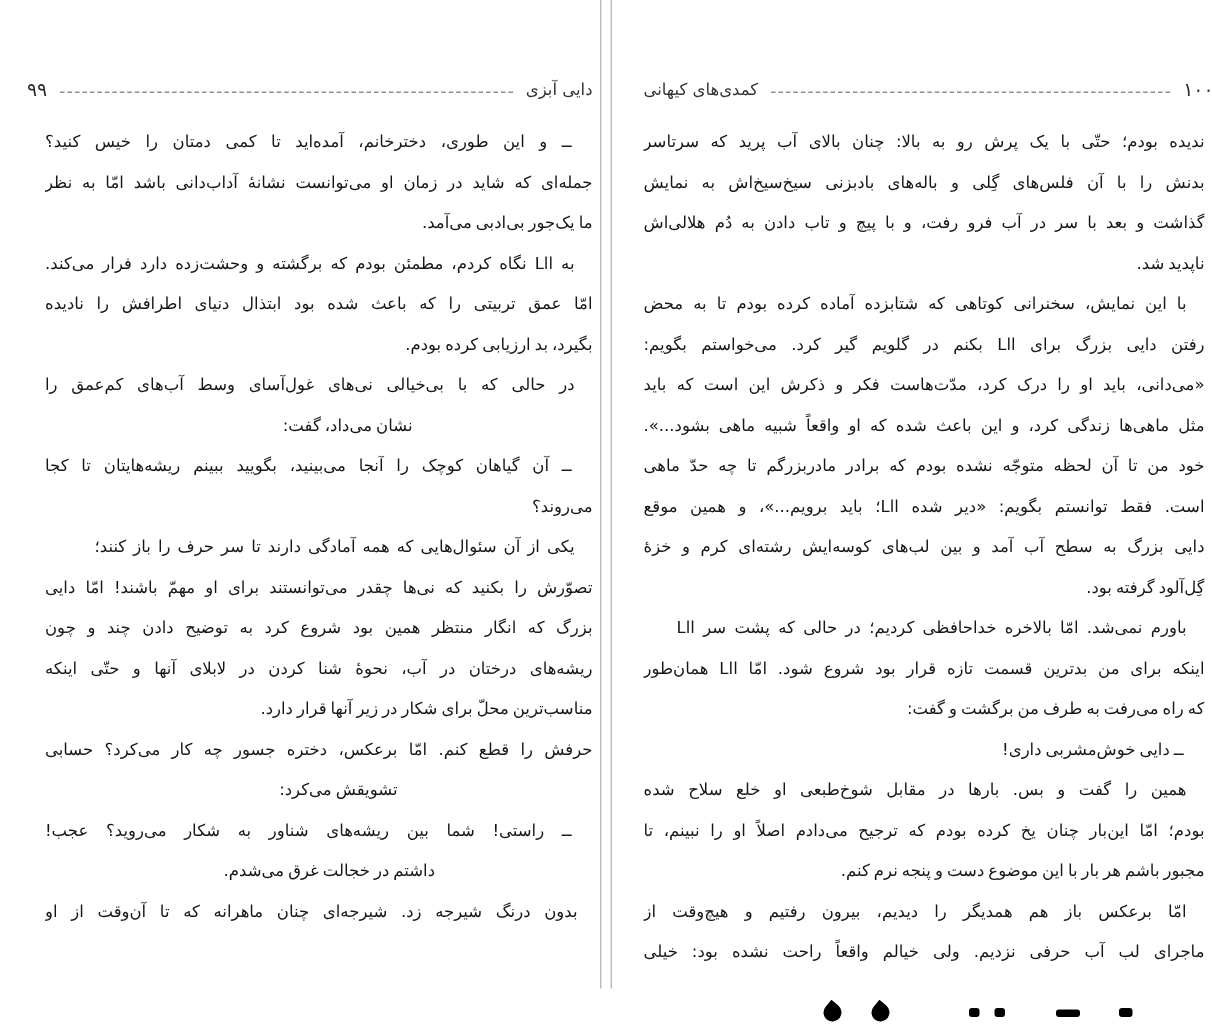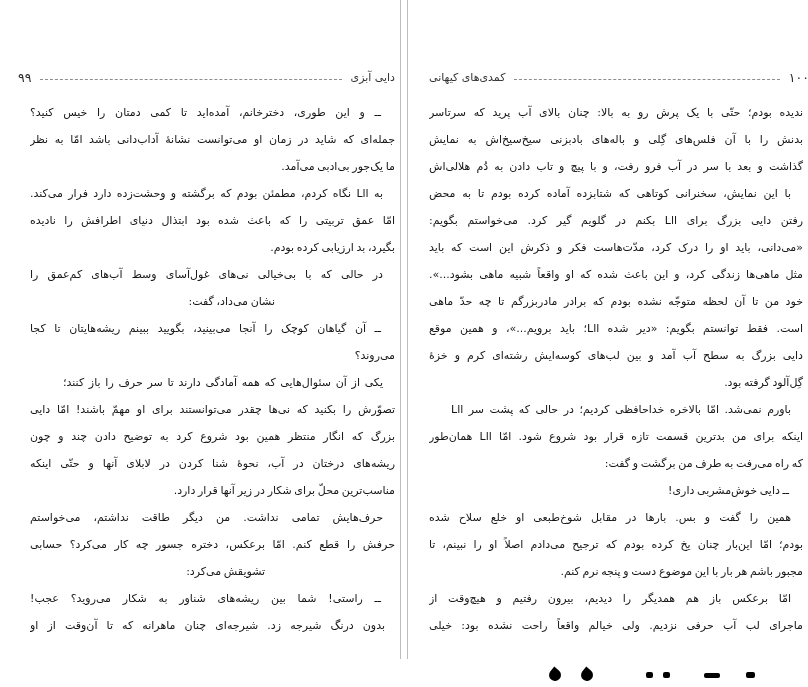--- a/index.html
+++ b/index.html
@@ -12,21 +12,21 @@
 
   .gutter-line { position:absolute; top:0; width:1px; height:659px; background:#bdbdbd; }
   #gutter-a { left:400px; }
   #gutter-b { left:407px; }
 
   .page { position:absolute; top:0; height:687px; background:#ffffff; }
   .page-left  { left:0;   width:400px; }
   .page-right { left:416px; width:400px; }
 
   .page-header {
-    display:flex; align-items:center; margin-top:70px; height:16px;
+    display:flex; align-items:center; margin-top:52px; height:16px;
     color:#2a2a2a; direction:ltr;text-align:center;
   }
   .page-left  .page-header { margin-left:18px; margin-right:5px; }
   .page-right .page-header { margin-left:13px; margin-right:7px; }
   .pagenum { font-size:12.5px; line-height:16px; }
   .hdr-rule { flex:1; height:0; border-top:1px dashed #8d8d8d; margin:0 9px; position:relative; top:1px; }
   .runhead { font-size:11px; line-height:16px; color:#333; }
 
   .body-text {
     direction:rtl; margin-top:13px;
@@ -67,38 +67,39 @@
         <div class="line r">بگیرد، بد ارزیابی کرده بودم.</div>
         <div class="line j" style="padding-right: 12px;">در حالی که با بی‌خیالی نی‌های غول‌آسای وسط آب‌های کم‌عمق را</div>
         <div class="line r" style="padding-right: 120px;">نشان می‌داد، گفت:</div>
         <div class="line j" style="padding-right: 14px;">ــ آن گیاهان کوچک را آنجا می‌بینید، بگویید ببینم ریشه‌هایتان تا کجا</div>
         <div class="line r">می‌روند؟</div>
         <div class="line j" style="padding-right: 12px; margin-left: 33px;">یکی از آن سئوال‌هایی که همه آمادگی دارند تا سر حرف را باز کنند؛</div>
         <div class="line j">تصوّرش را بکنید که نی‌ها چقدر می‌توانستند برای او مهمّ باشند! امّا دایی</div>
         <div class="line j">بزرگ که انگار منتظر همین بود شروع کرد به توضیح دادن چند و چون</div>
         <div class="line j">ریشه‌های درختان در آب، نحوهٔ شنا کردن در لابلای آنها و حتّی اینکه</div>
         <div class="line r">مناسب‌ترین محلّ برای شکار در زیر آنها قرار دارد.</div>
-        <div class="line j" style="padding-right: 12px;">حرف‌هایش تمامی نداشت. من دیگر طاقت نداشتم، می‌خواستم</div>
         <div class="line j">حرفش را قطع کنم. امّا برعکس، دختره جسور چه کار می‌کرد؟ حسابی</div>
         <div class="line r" style="padding-right: 130px;">تشویقش می‌کرد:</div>
         <div class="line j" style="padding-right: 14px;">ــ راستی! شما بین ریشه‌های شناور به شکار می‌روید؟ عجب!</div>
+        <div class="line r" style="padding-right: 105px;">داشتم در خجالت غرق می‌شدم.</div>
         <div class="line j" style="padding-right: 10px;">بدون درنگ شیرجه زد. شیرجه‌ای چنان ماهرانه که تا آن‌وقت از او</div>
       </div>
   </section>
 
   <section class="page page-right">
     <header class="page-header">
       <span class="runhead">کمدی‌های کیهانی</span>
       <span class="hdr-rule"></span>
       <span class="pagenum">۱۰۰</span>
     </header>
     <div class="body-text" id="right-lines">
         <div class="line j">ندیده بودم؛ حتّی با یک پرش رو به بالا: چنان بالای آب پرید که سرتاسر</div>
         <div class="line j">بدنش را با آن فلس‌های گِلی و باله‌های بادبزنی سیخ‌سیخ‌اش به نمایش</div>
         <div class="line j">گذاشت و بعد با سر در آب فرو رفت، و با پیچ و تاب دادن به دُم هلالی‌اش</div>
+        <div class="line r">ناپدید شد.</div>
         <div class="line j" style="padding-right: 12px;">با این نمایش، سخنرانی کوتاهی که شتابزده آماده کرده بودم تا به محض</div>
         <div class="line j">رفتن دایی بزرگ برای Lll بکنم در گلویم گیر کرد. می‌خواستم بگویم:</div>
         <div class="line j">«می‌دانی، باید او را درک کرد، مدّت‌هاست فکر و ذکرش این است که باید</div>
         <div class="line j">مثل ماهی‌ها زندگی کرد، و این باعث شده که او واقعاً شبیه ماهی بشود...».</div>
         <div class="line j">خود من تا آن لحظه متوجّه نشده بودم که برادر مادربزرگم تا چه حدّ ماهی</div>
         <div class="line j">است. فقط توانستم بگویم: «دیر شده Lll؛ باید برویم...»، و همین موقع</div>
         <div class="line j">دایی بزرگ به سطح آب آمد و بین لب‌های کوسه‌ایش رشته‌ای کرم و خزهٔ</div>
         <div class="line r">گِل‌آلود گرفته بود.</div>
         <div class="line j" style="padding-right: 12px; margin-left: 22px;">باورم نمی‌شد. امّا بالاخره خداحافظی کردیم؛ در حالی که پشت سر Lll</div>
         <div class="line j">اینکه برای من بدترین قسمت تازه قرار بود شروع شود. امّا Lll همان‌طور</div>

